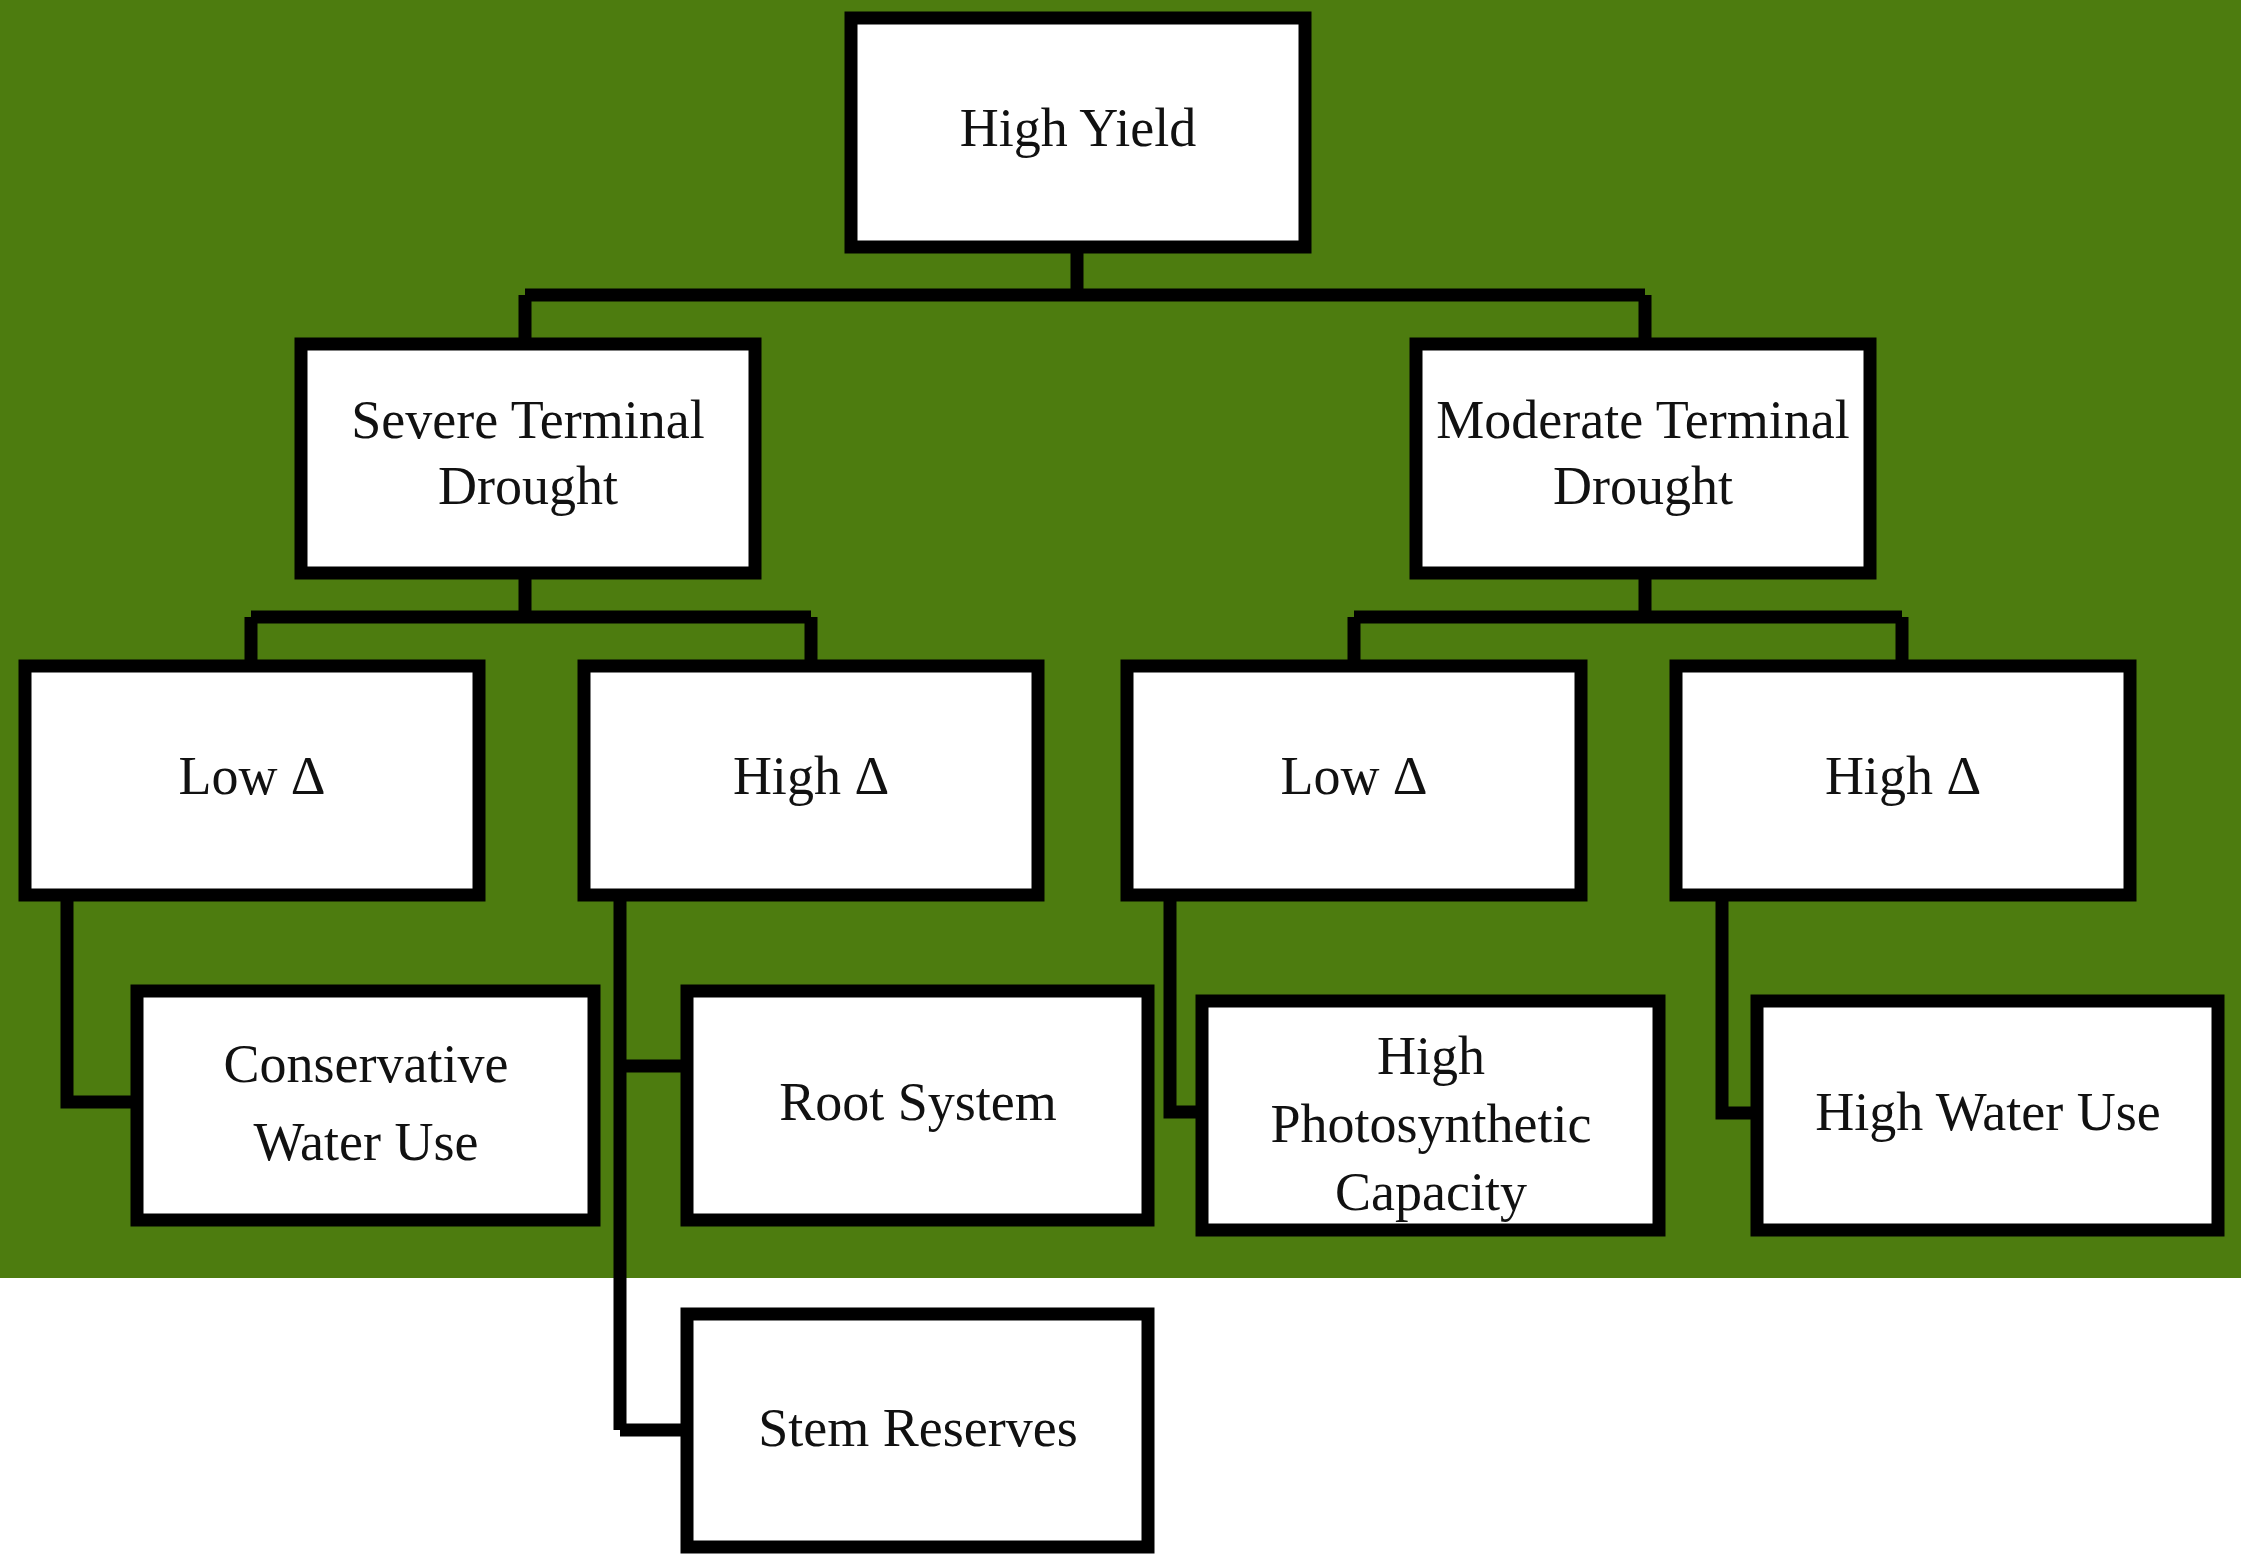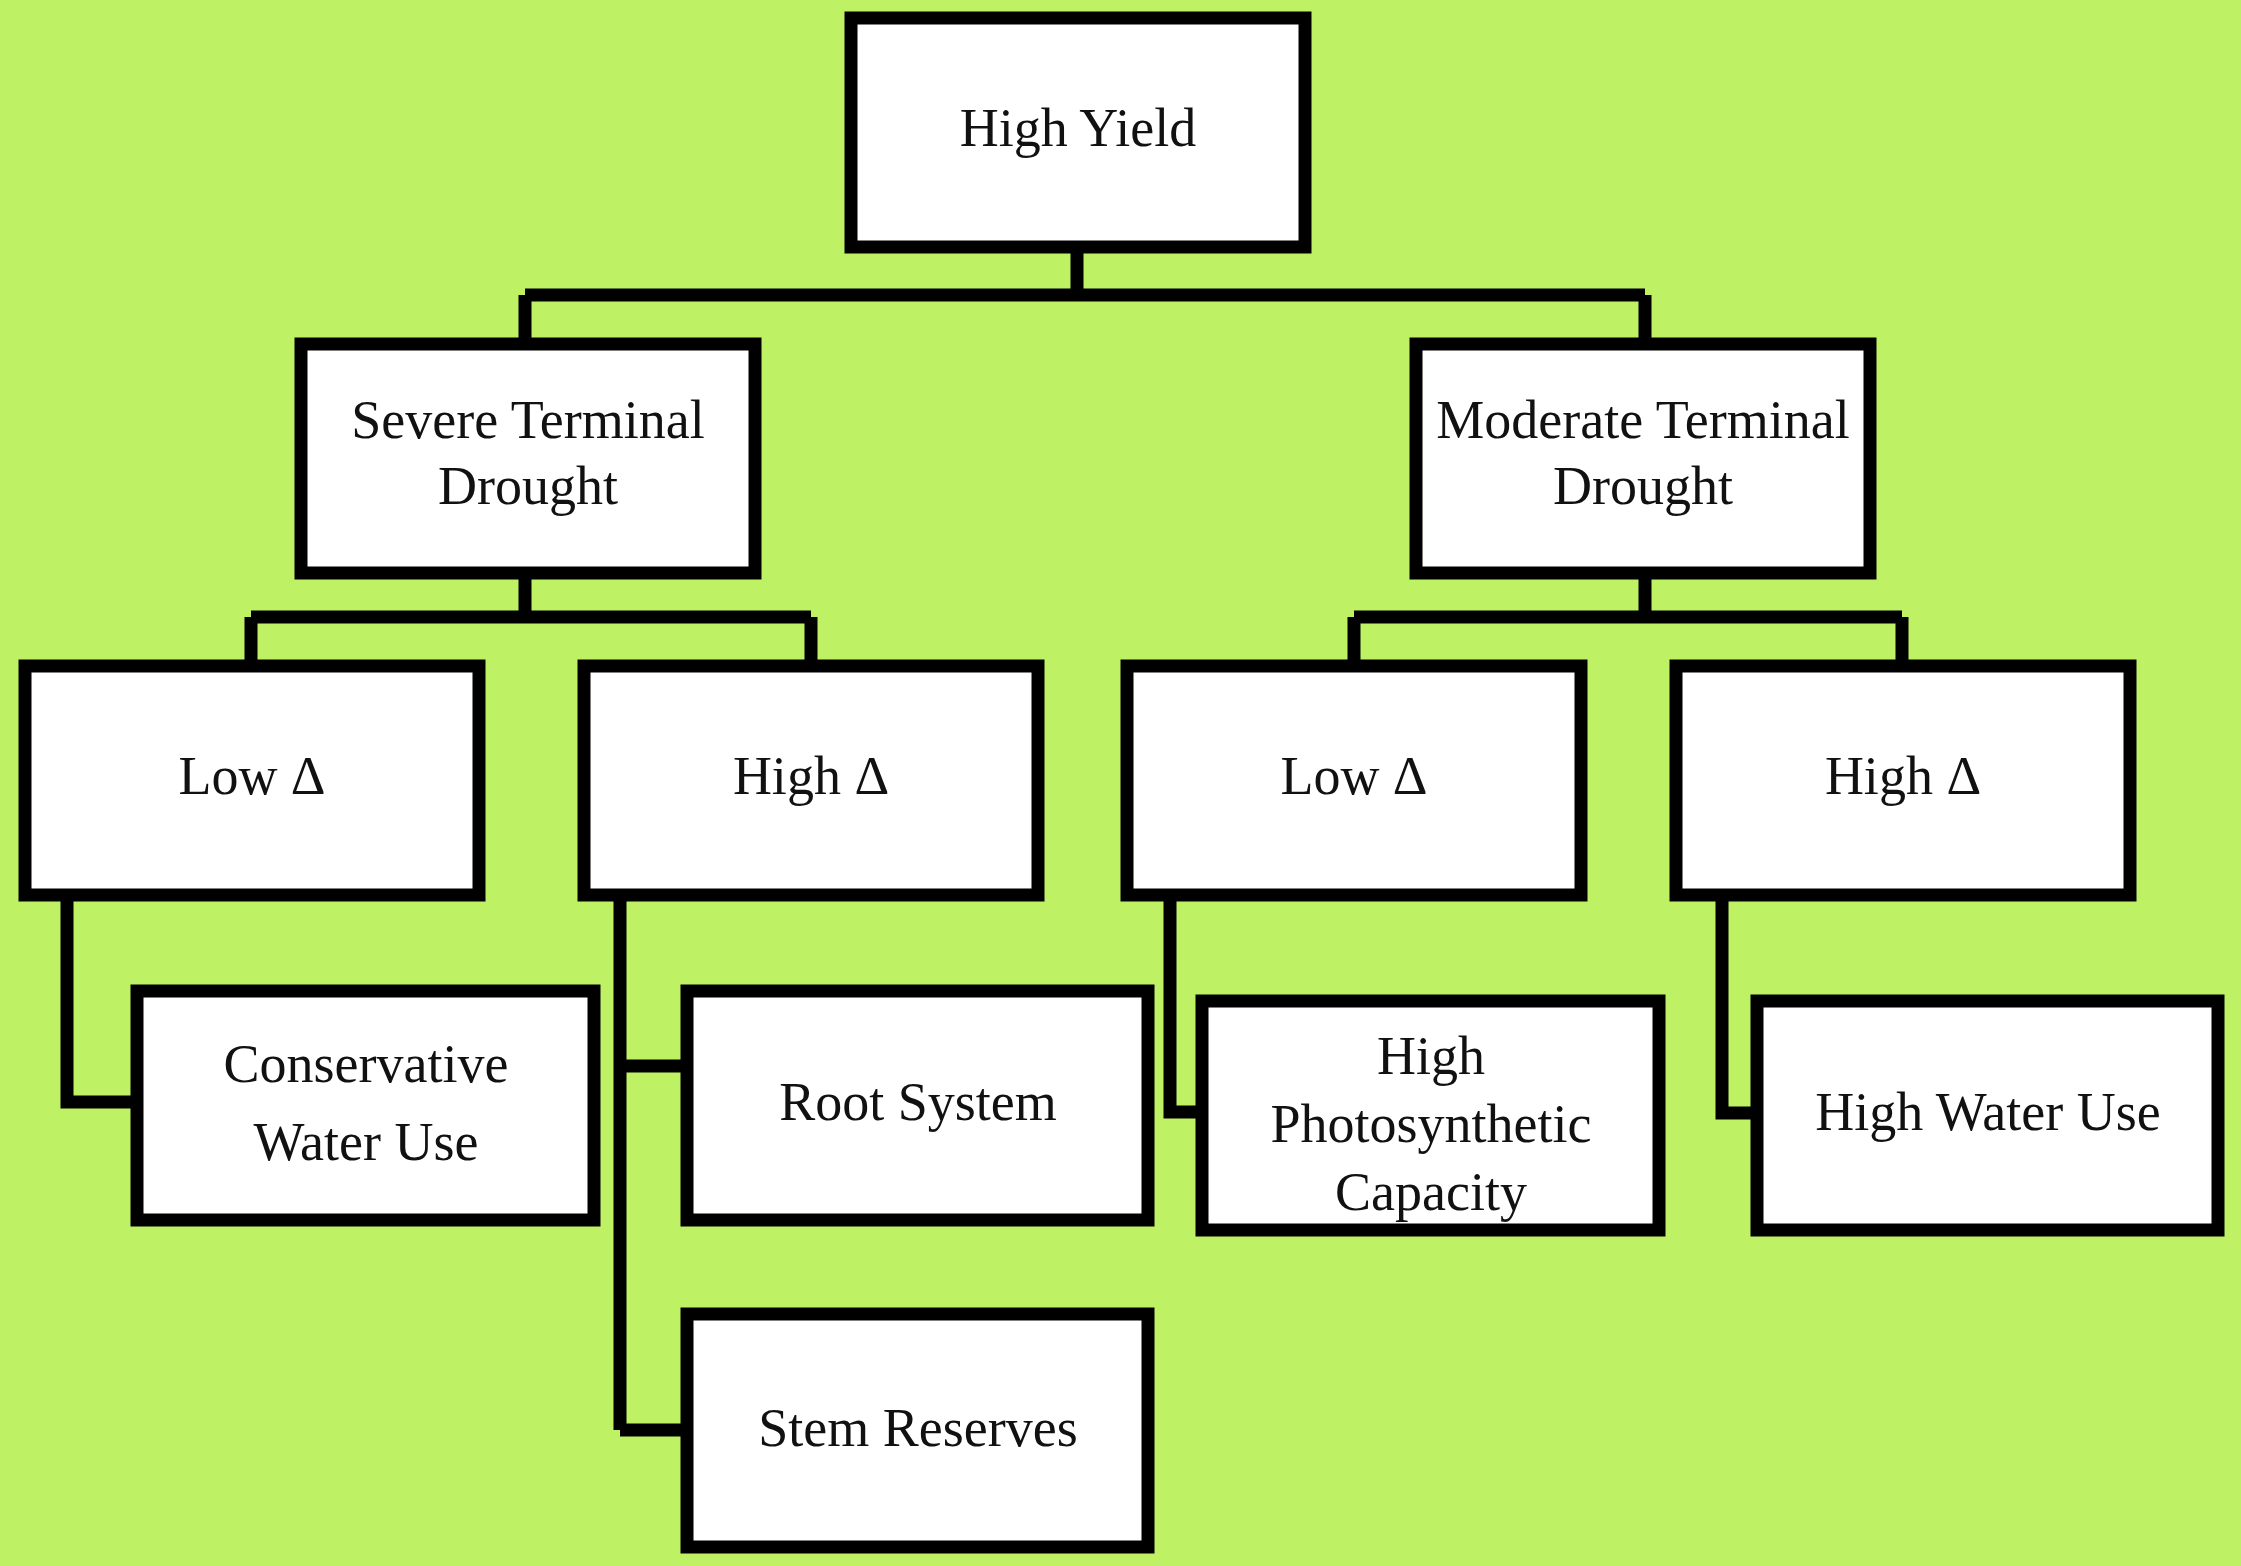--- a/index.html
+++ b/index.html
@@ -9,22 +9,22 @@
   }
   body {
     width: 2241px;
     height: 1566px;
     font-family: "Liberation Serif", "DejaVu Serif", serif;
     overflow: hidden;
   }
   #diagram-root {
     position: relative;
     width: 2241px;
-    height: 1566px;
-    background: #bef264;
+    height: 1278px;
+    background: #4d7c0f;
   }
   svg#flowchart {
     display: block;
     width: 2241px;
     height: 1566px;
   }
   .node-box {
     fill: #ffffff;
     stroke: #000000;
     stroke-width: 13;

